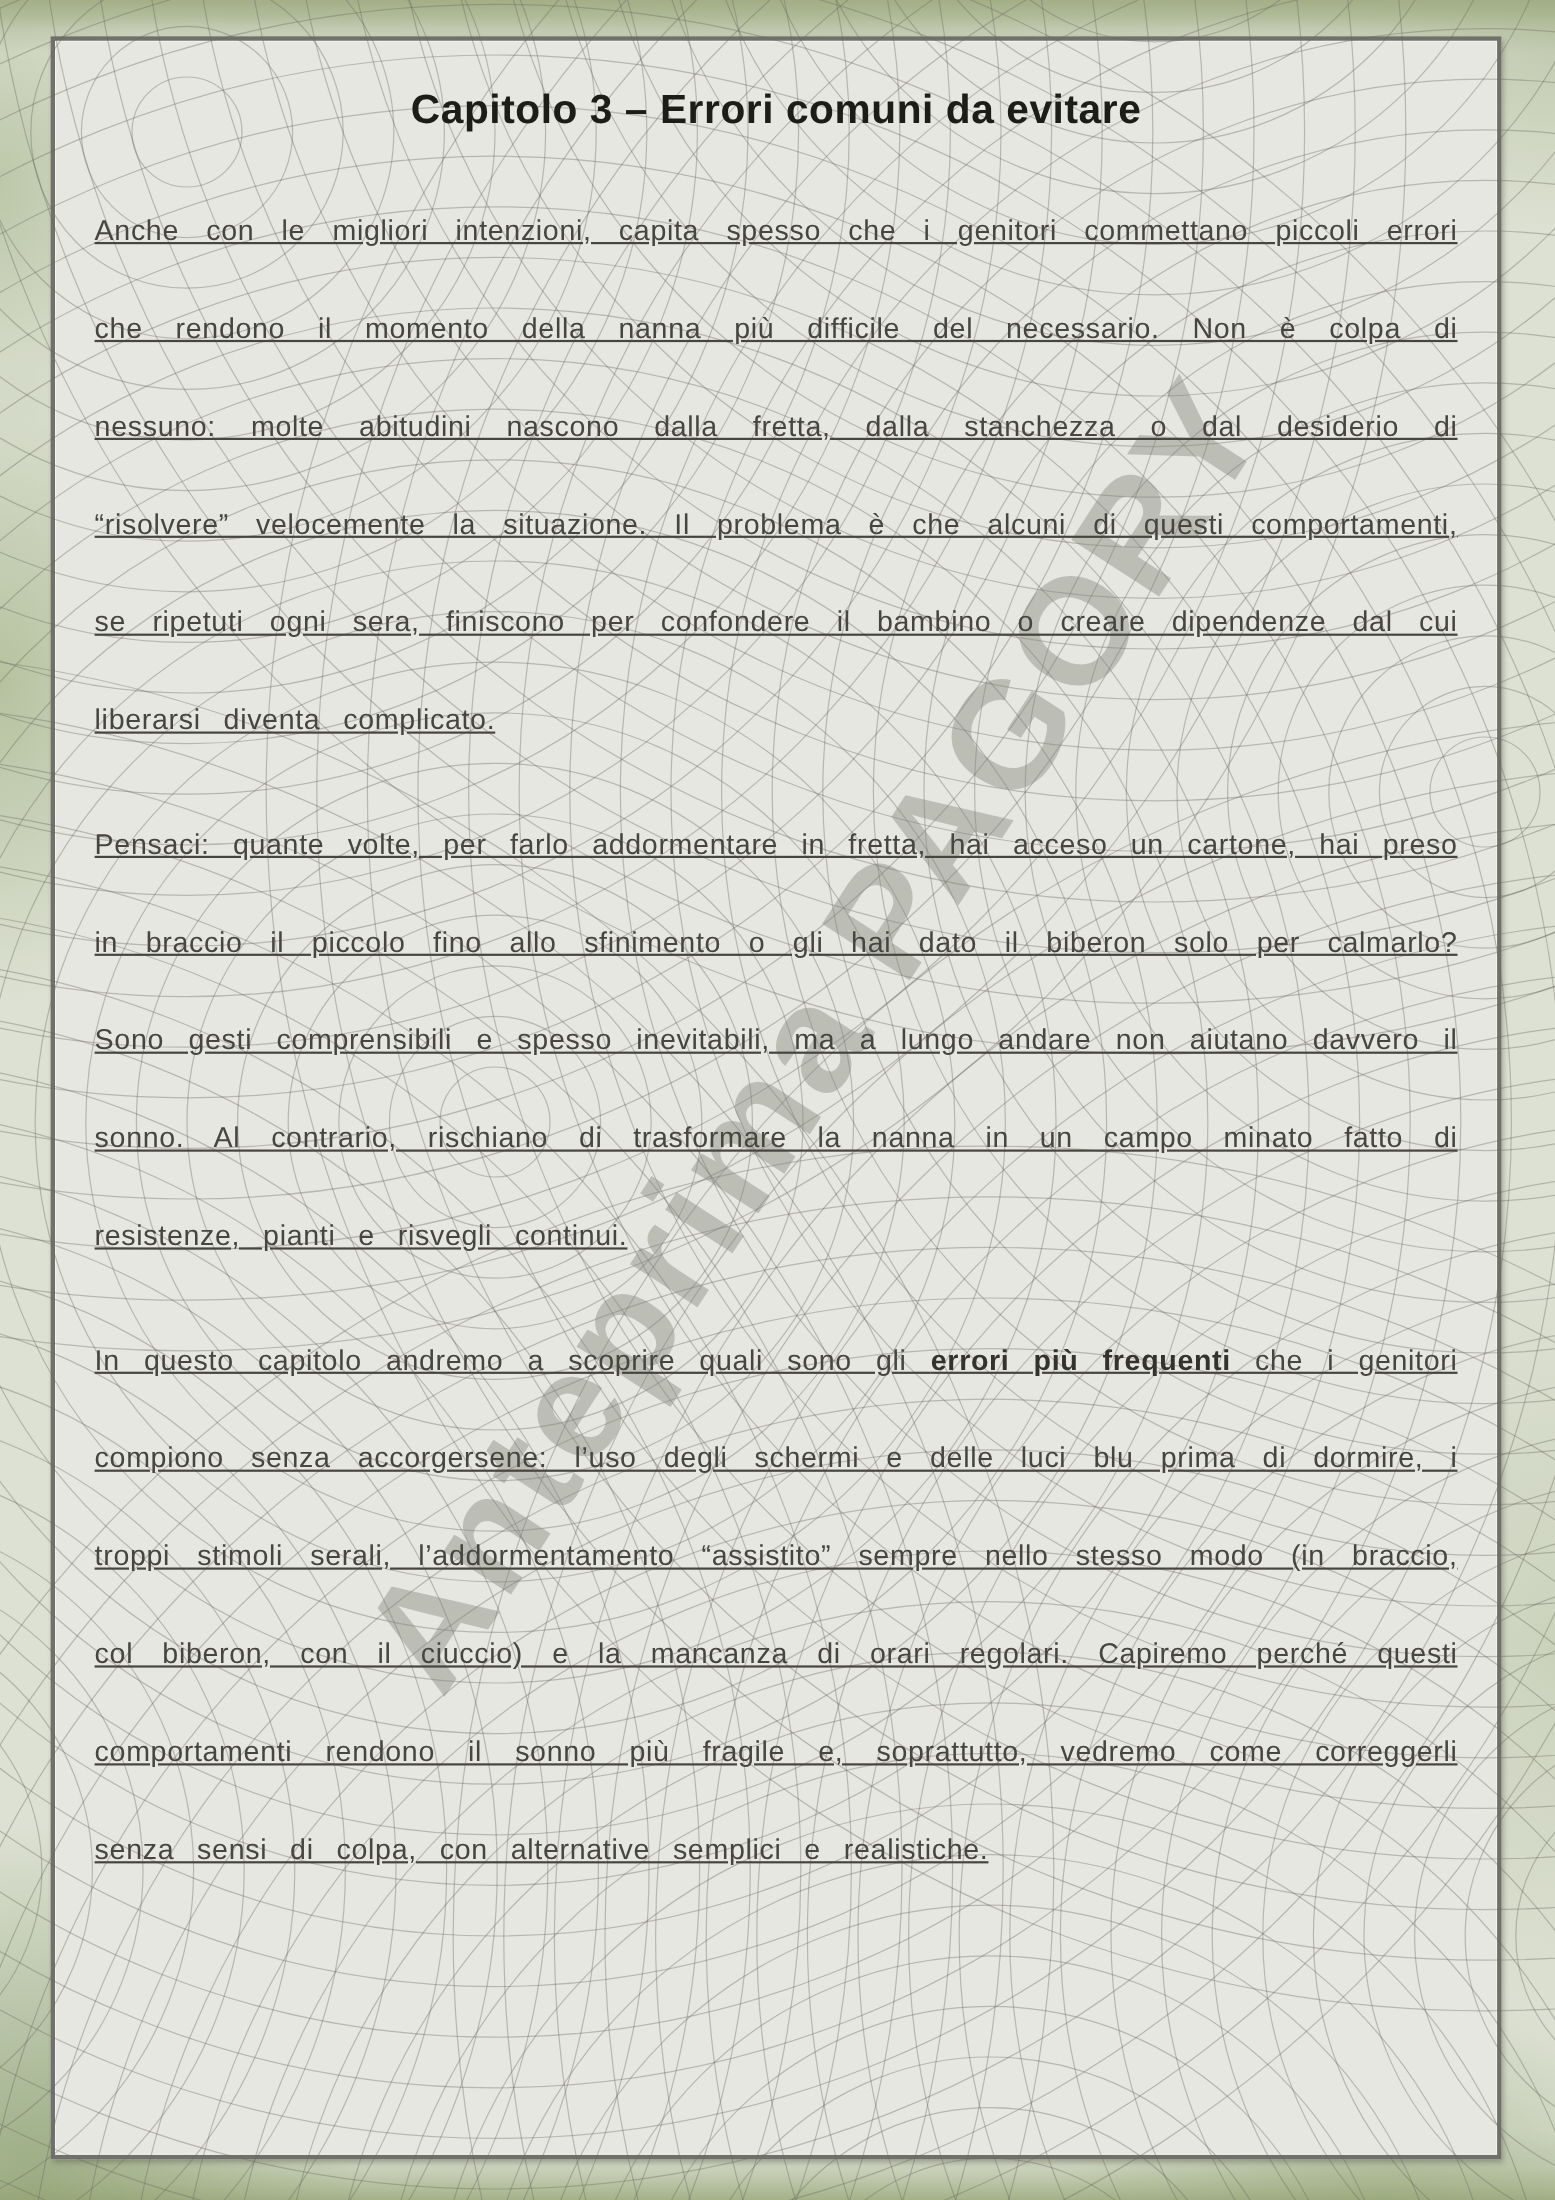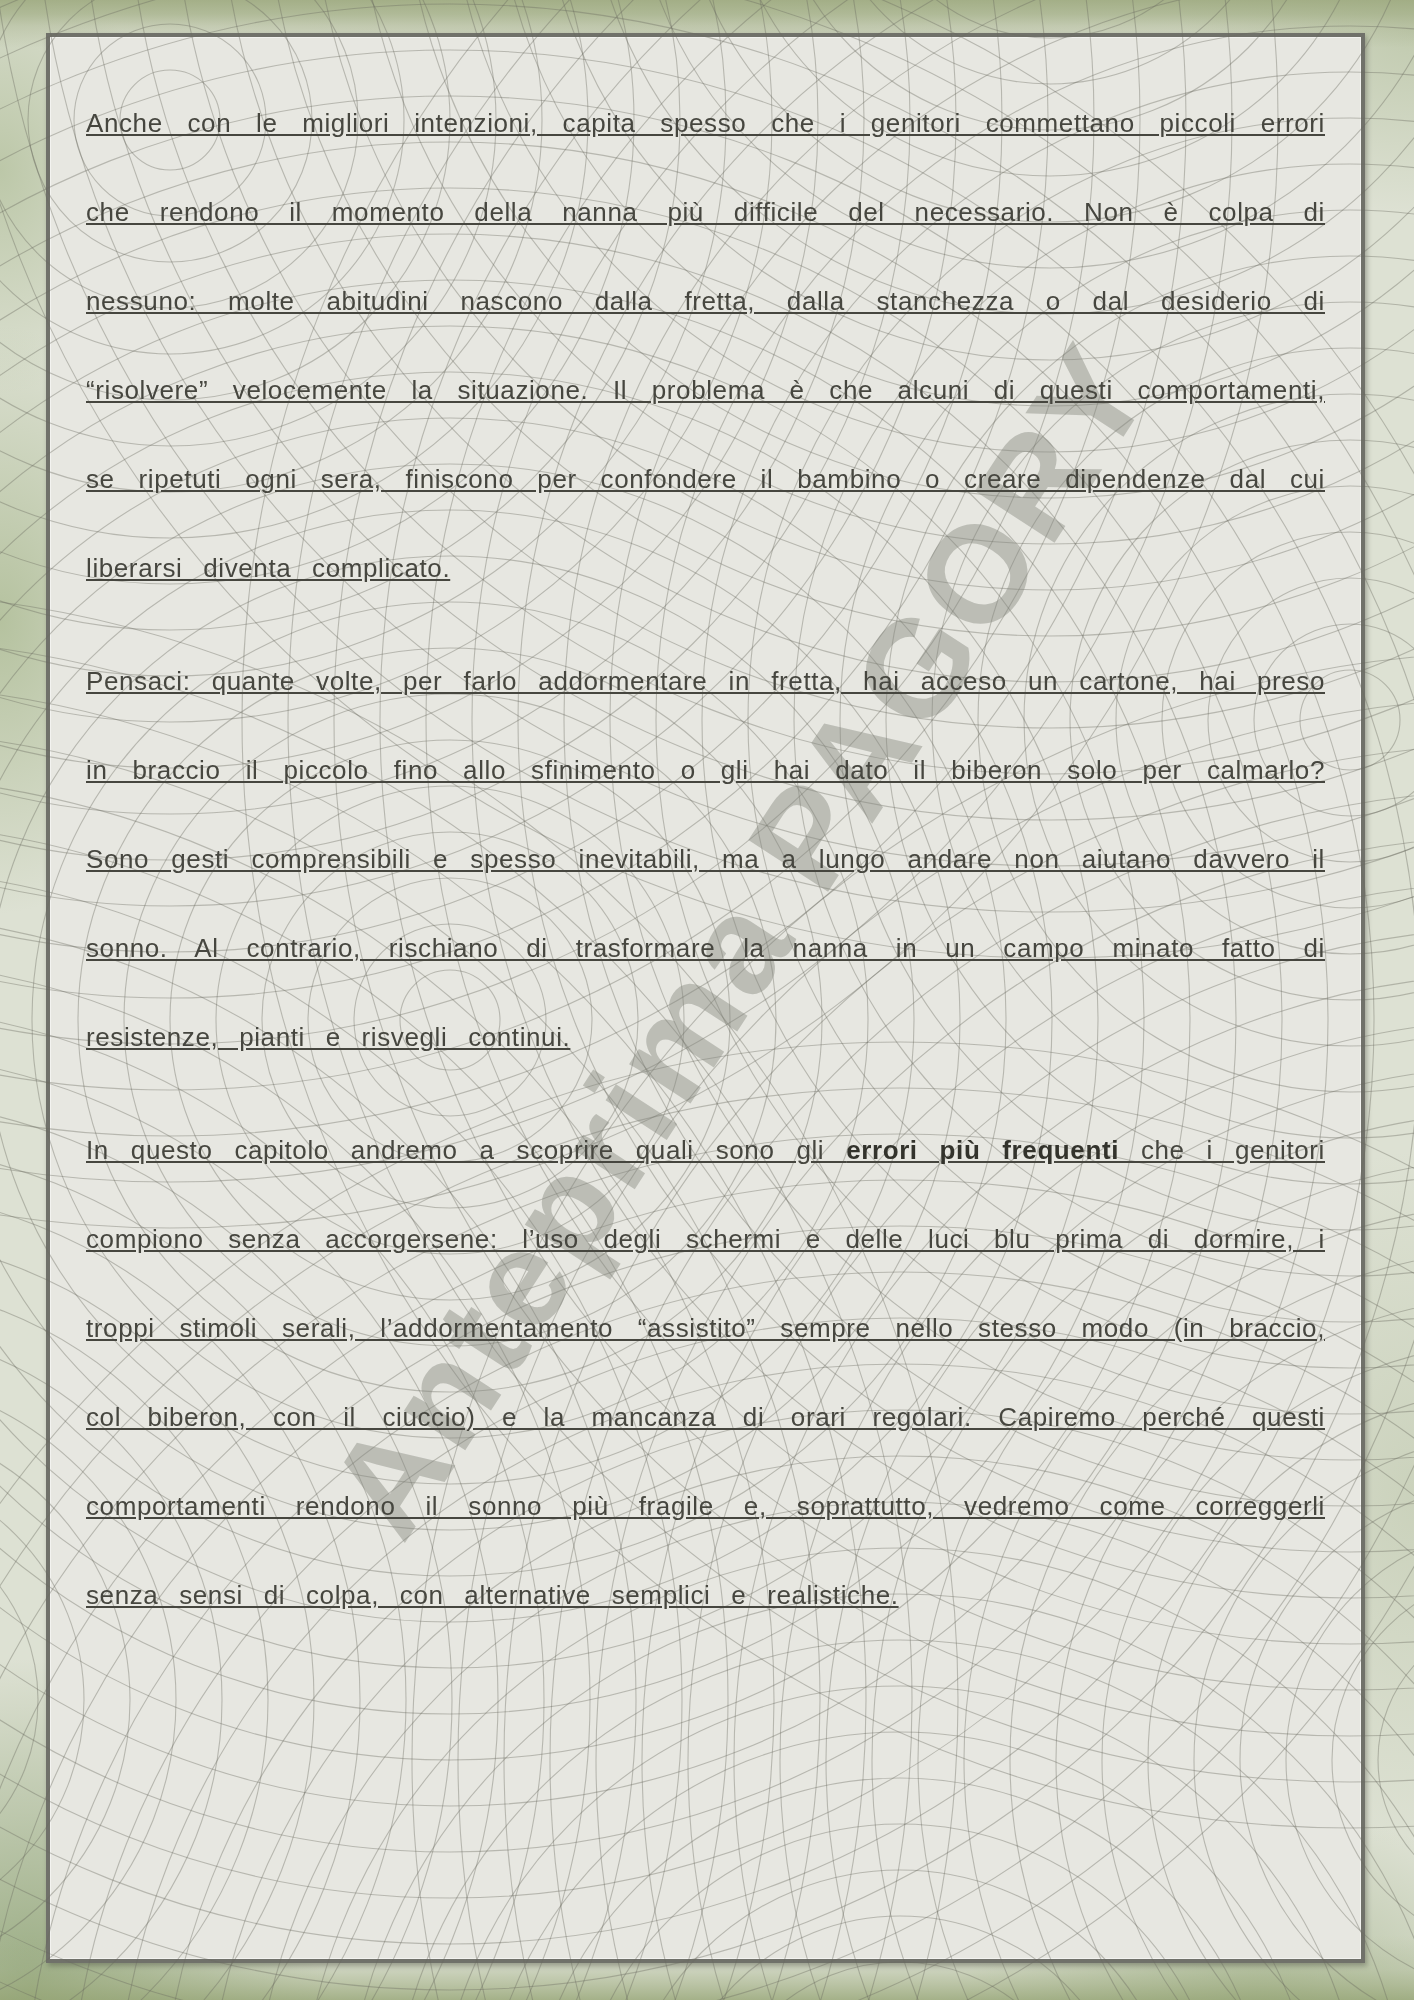--- a/index.html
+++ b/index.html
@@ -263,20 +263,21 @@
     <circle cx="1520" cy="1760" r="924"></circle>
     <circle cx="1520" cy="1760" r="970"></circle>
     <circle cx="1520" cy="1760" r="1016"></circle>
     <circle cx="1520" cy="1760" r="1062"></circle>
     <circle cx="1520" cy="1760" r="1108"></circle>
   </svg>
 
 <div class="watermark">Anteprima PAGORY</div>
 
 <div class="content">
+  <h1 class="chapter-title">Capitolo 3 – Errori comuni da evitare</h1>
   <div class="body-text">
       <p class="para"><span>Anche con le migliori intenzioni, capita spesso che i genitori commettano piccoli errori che rendono il momento della nanna più difficile del necessario. Non è colpa di nessuno: molte abitudini nascono dalla fretta, dalla stanchezza o dal desiderio di “risolvere” velocemente la situazione. Il problema è che alcuni di questi comportamenti, se ripetuti ogni sera, finiscono per confondere il bambino o creare dipendenze dal cui liberarsi diventa complicato.</span></p>
       <p class="para"><span>Pensaci: quante volte, per farlo addormentare in fretta, hai acceso un cartone, hai preso in braccio il piccolo fino allo sfinimento o gli hai dato il biberon solo per calmarlo? Sono gesti comprensibili e spesso inevitabili, ma a lungo andare non aiutano davvero il sonno. Al contrario, rischiano di trasformare la nanna in un campo minato fatto di resistenze, pianti e risvegli continui.</span></p>
       <p class="para"><span>In questo capitolo andremo a scoprire quali sono gli </span><span class="b">errori più frequenti</span><span> che i genitori compiono senza accorgersene: l’uso degli schermi e delle luci blu prima di dormire, i troppi stimoli serali, l’addormentamento “assistito” sempre nello stesso modo (in braccio, col biberon, con il ciuccio) e la mancanza di orari regolari. Capiremo perché questi comportamenti rendono il sonno più fragile e, soprattutto, vedremo come correggerli senza sensi di colpa, con alternative semplici e realistiche.</span></p>
     </div>
 </div>
 
 <div class="page-number">22</div>
 
 </body></html>

